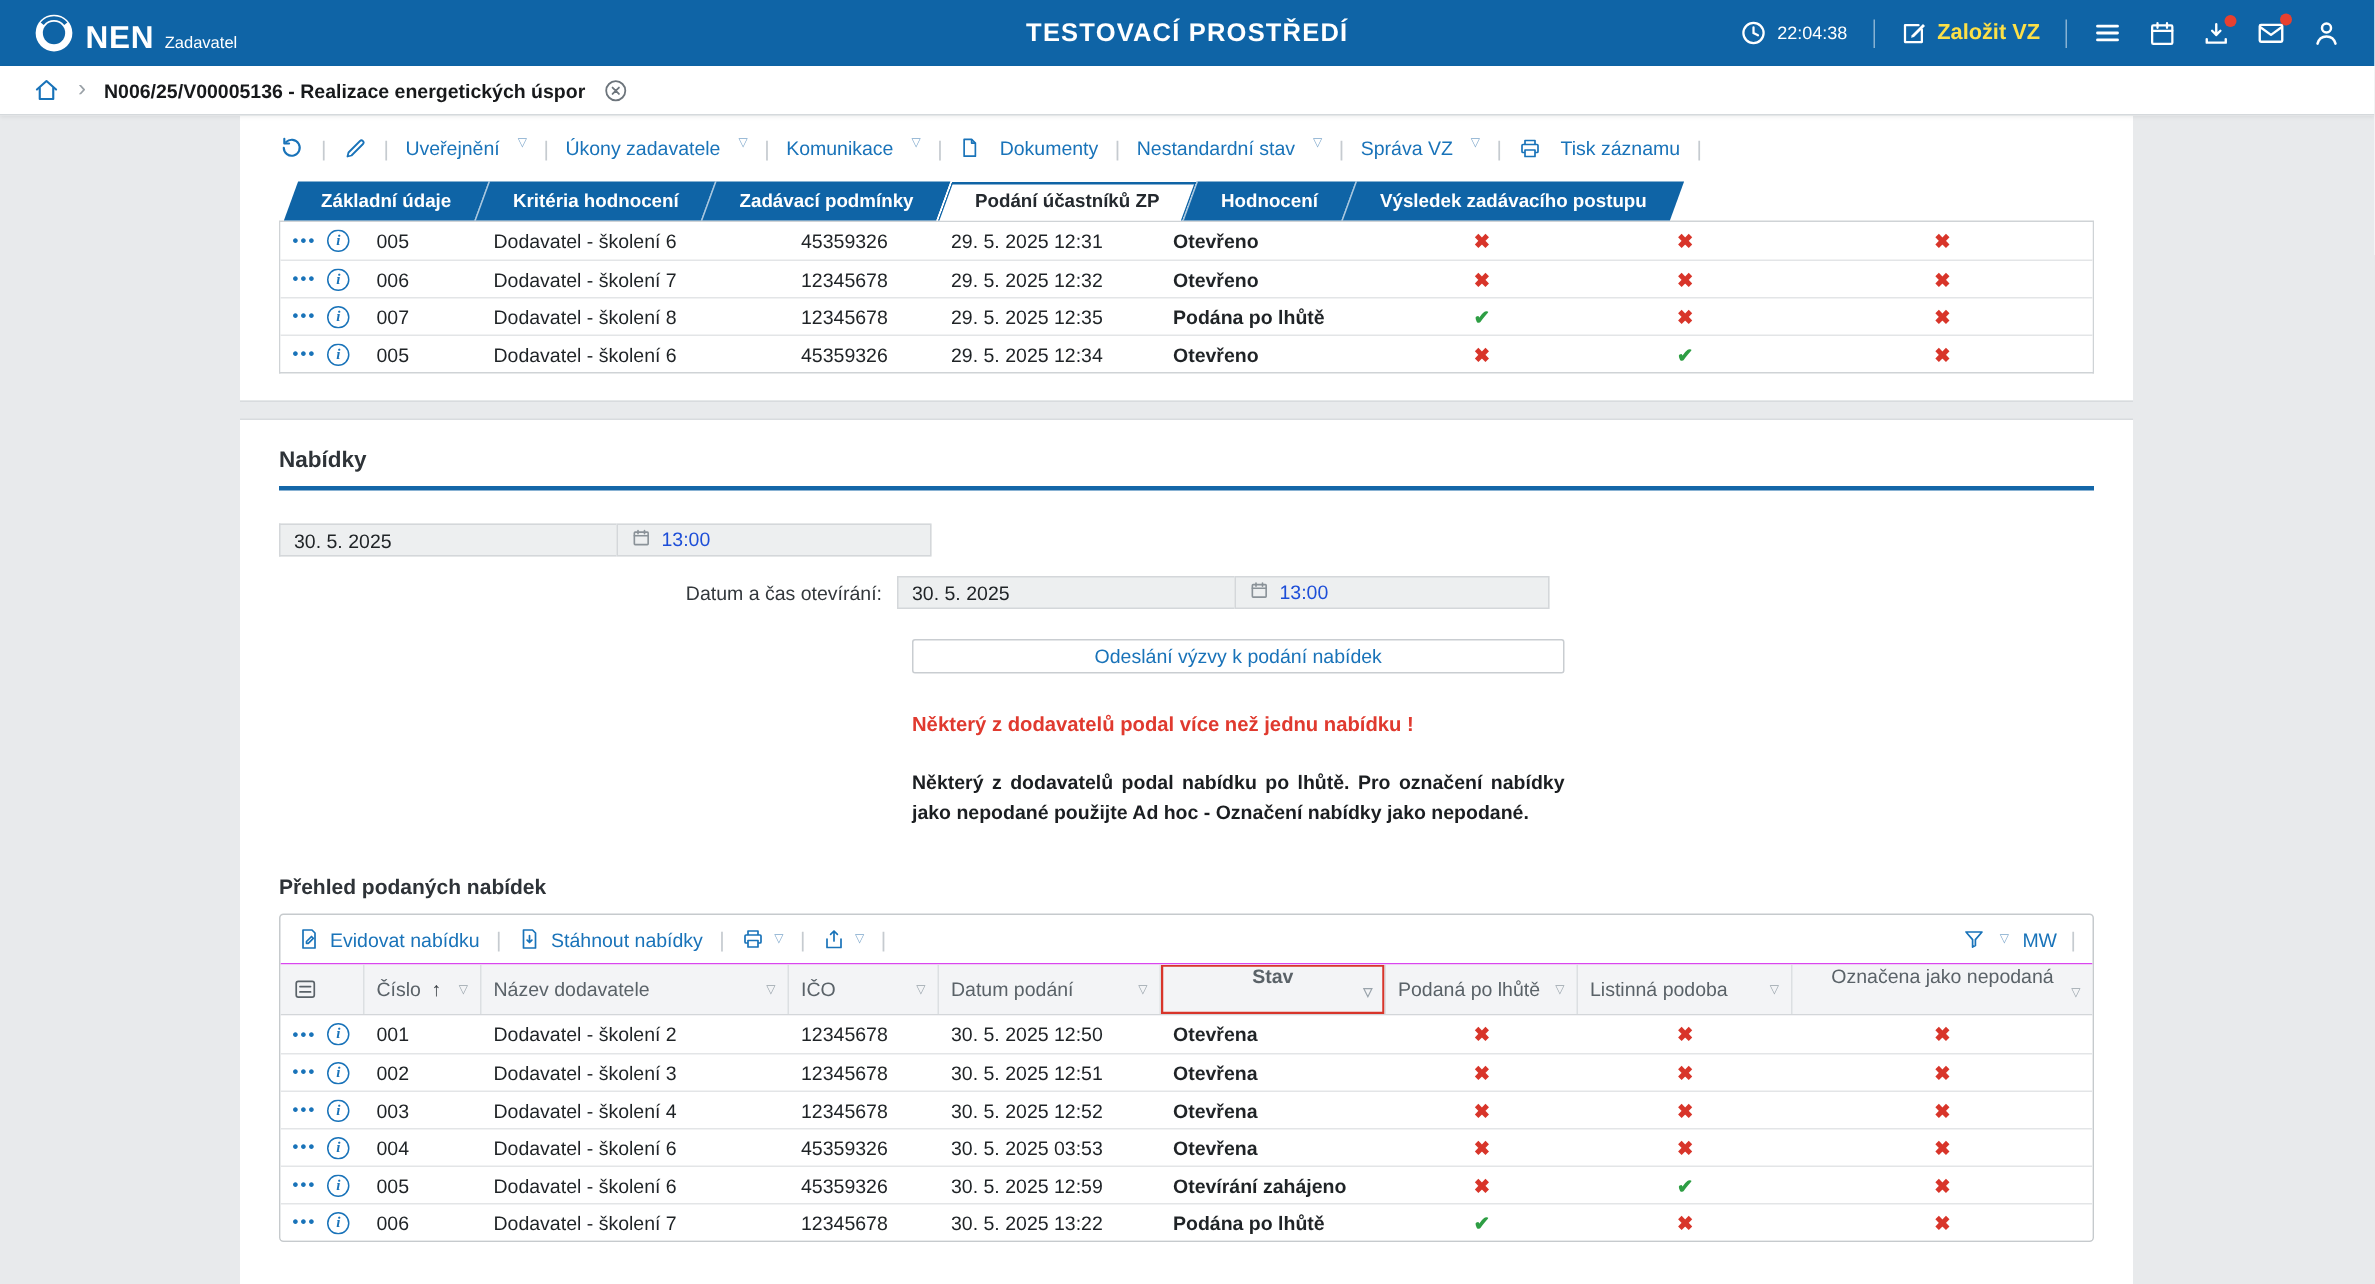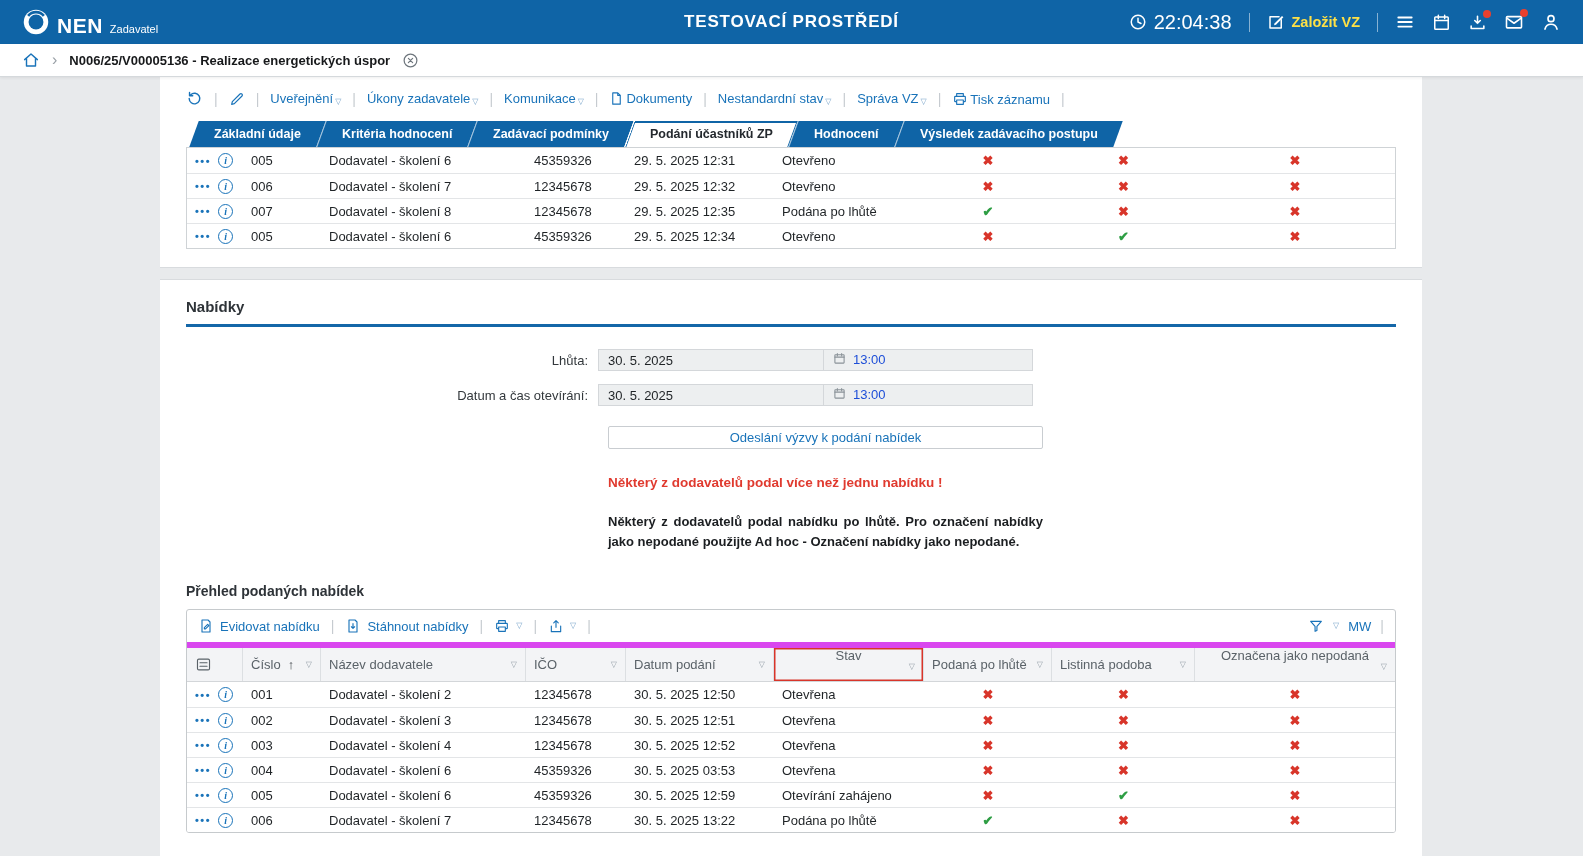--- a/index.html
+++ b/index.html
@@ -18,21 +18,21 @@
     display: flex; align-items: center; padding: 0 22px; position: relative;
   }
   .brand { display: flex; align-items: flex-end; gap: 7px; z-index: 2; cursor: pointer; }
   .brand-name { font-size: 21px; font-weight: bold; letter-spacing: .5px; line-height: 1; }
   .brand-sub  { font-size: 11px; line-height: 1; padding-bottom: 1px; }
   .env-title {
     position: absolute; left: 0; right: 0; text-align: center;
     font-weight: bold; font-size: 17px; letter-spacing: .8px; pointer-events: none;
   }
   .top-actions { margin-left: auto; display: flex; align-items: center; gap: 17px; z-index: 2; }
-  .clock { display: flex; align-items: center; gap: 7px; font-size: 20px; text-align: right; }
+  .clock { display: flex; align-items: center; gap: 7px; font-size: 12px; text-align: right; }
   .vsep { width: 1px; height: 19px; background: rgba(255,255,255,.5); }
   .create-vz {
     background: none; border: none; color: #fde047; font-weight: bold; font-size: 14.5px;
     font-family: inherit; display: flex; align-items: center; gap: 7px; cursor: pointer;
   }
   .hicon { position: relative; display: flex; cursor: pointer; color: #fff; }
   .ibadge { position: absolute; top: -3px; right: -4px; width: 8px; height: 8px;
     border-radius: 50%; background: #e8402f; }
 
   
@@ -47,21 +47,21 @@
 
   
   .card {
     margin-left: 160px; width: 1262px; min-height: 772px;
     background: #fff; padding: 0 26px 30px 26px;
   }
 
   
   .rtoolbar { padding: 13px 0 2px; display: flex; align-items: center; gap: 11px; }
   .rt-icon { color: #1973b9; display: flex; cursor: pointer; }
-  .rt-link { color: #1973b9; display: flex; align-items: flex-end; gap: 2px; cursor: pointer; white-space: nowrap; }
+  .rt-link { color: #1973b9; display: flex; align-items: flex-start; gap: 12px; cursor: pointer; white-space: nowrap; }
   .dd { font-size: 8px; color: #7fa8cc; line-height: 1; }
   .rt-sep { color: #c6cbd0; font-size: 14px; }
 
   
   .tabstrip { margin-top: 12px; display: flex; height: 27px; border-bottom: 1px solid #cfd3d6; padding-left: 8px; }
   .tab {
     transform: skewX(-20deg); background: #0f64a6; color: #fff;
     display: flex; align-items: center; padding: 0 20px;
     border-left: 1px solid rgba(255,255,255,.65); cursor: pointer;
   }
@@ -69,21 +69,21 @@
   .tab > span { transform: skewX(20deg); font-weight: bold; font-size: 12.5px; white-space: nowrap; }
   .tab.active { background: #fff; color: #24292e; box-shadow: inset 0 2px 0 #0f64a6, inset 1px 0 0 #0f64a6, inset -1px 0 0 #0f64a6; }
 
   
   .grid { border: 1px solid #cfd3d6; border-top: none; background: #fff; }
   .tr { display: flex; align-items: center; height: 25px; border-top: 1px solid #e3e5e7; background: #fff; cursor: pointer; }
   .tbody > .tr:first-child { border-top: none; }
   .td { padding: 0 8px; white-space: nowrap; overflow: hidden; font-size: 13px; color: #1f2326; }
   .c1 { width: 56px; display: flex; align-items: center; gap: 7px; }
   .c2 { width: 78px; } .c3 { width: 205px; } .c4 { width: 100px; }
-  .c5 { width: 148px; } .c6 { width: 150px; }
+  .c5 { width: 148px; } .c6 { width: 150px; font-weight: bold; }
   .c7 { width: 128px; text-align: center; } .c8 { width: 143px; text-align: center; }
   .c9 { flex: 1; text-align: center; }
   .dots { color: #1973b9; font-weight: bold; font-size: 11px; letter-spacing: 1.5px; cursor: pointer; }
   .info {
     width: 15px; height: 15px; border: 1px solid #1973b9; border-radius: 50%;
     color: #1973b9; font-size: 10px; font-weight: bold; font-family: "Liberation Serif", serif; font-style: italic;
     display: flex; align-items: center; justify-content: center; cursor: pointer; flex: none;
   }
   .mark { font-size: 13px; font-weight: bold; }
   .mark.yes { color: #2e9e44; } .mark.no { color: #d8352a; }
@@ -113,21 +113,21 @@
     display: block; width: 435px; margin: 20px 0 0 422px; background: #fff;
     border: 1px solid #c9cdd1; border-radius: 2px; color: #1973b9; font-family: inherit;
     font-size: 13px; padding: 3px 0; text-align: center; cursor: pointer;
   }
   .warning { margin: 26px 0 0 422px; width: 435px; color: #e03a2f; font-weight: bold; font-size: 13.5px; }
   .note { margin: 22px 0 0 422px; width: 435px; color: #1b1e21; font-weight: bold; text-align: justify; line-height: 1.5; }
 
   
   .offers-title { margin-top: 32px; font-size: 14px; font-weight: bold; color: #2e3338; }
   .panel { margin-top: 10px; border: 1px solid #c6cacd; border-radius: 3px; overflow: hidden; background: #fff; }
-  .panel-toolbar { display: flex; align-items: center; gap: 11px; padding: 8px 11px; border-bottom: 6px solid #d946ef; }
+  .panel-toolbar { display: flex; align-items: center; gap: 11px; padding: 8px 11px; border-bottom: 1px solid #d946ef; }
   .pt-link { color: #1973b9; display: flex; align-items: center; gap: 6px; cursor: pointer; white-space: nowrap; }
   .pt-right { margin-left: auto; display: flex; align-items: center; gap: 9px; }
   .mw { color: #1973b9; font-size: 13px; cursor: pointer; }
   .thead { display: flex; align-items: stretch; background: #f3f4f6; border-bottom: 1px solid #d3d6d9; height: 34px; }
   .th { display: flex; align-items: center; padding: 0 8px; color: #5a6268; font-size: 13px;
     border-right: 1px solid #dcdfe2; cursor: pointer; }
   .th:last-child { border-right: none; flex-direction: column; }
   .th .dd { margin-left: auto; color: #99a3ab; padding-left: 6px; }
   .th .sort { color: #3c4247; font-weight: bold; margin-left: 7px; }
   .th.hl { box-shadow: inset 0 0 0 1.5px #d8352a; flex-direction: column; }
@@ -371,21 +371,20 @@
       </div>
   </div>
 
   <div class="band"></div>
 
   <div class="section-title">Nabídky</div>
   <div class="blue-rule"></div>
 
   <div class="form">
     <div class="form-row">
-      <div class="form-label">Lhůta:</div>
       <div class="control">
         <div class="ctl-date">30. 5. 2025</div>
         <div class="ctl-time">
           <span class="cal">
             <svg width="13" height="13" viewBox="0 0 24 24" fill="none" stroke="currentColor" stroke-width="2" stroke-linecap="round">
               <rect x="3.5" y="5" width="17" height="15.5" rx="1"></rect>
                 <path d="M3.5 9.5h17M8 3v4M16 3v4"></path>
             </svg>
           </span>
           <span>13:00</span>

